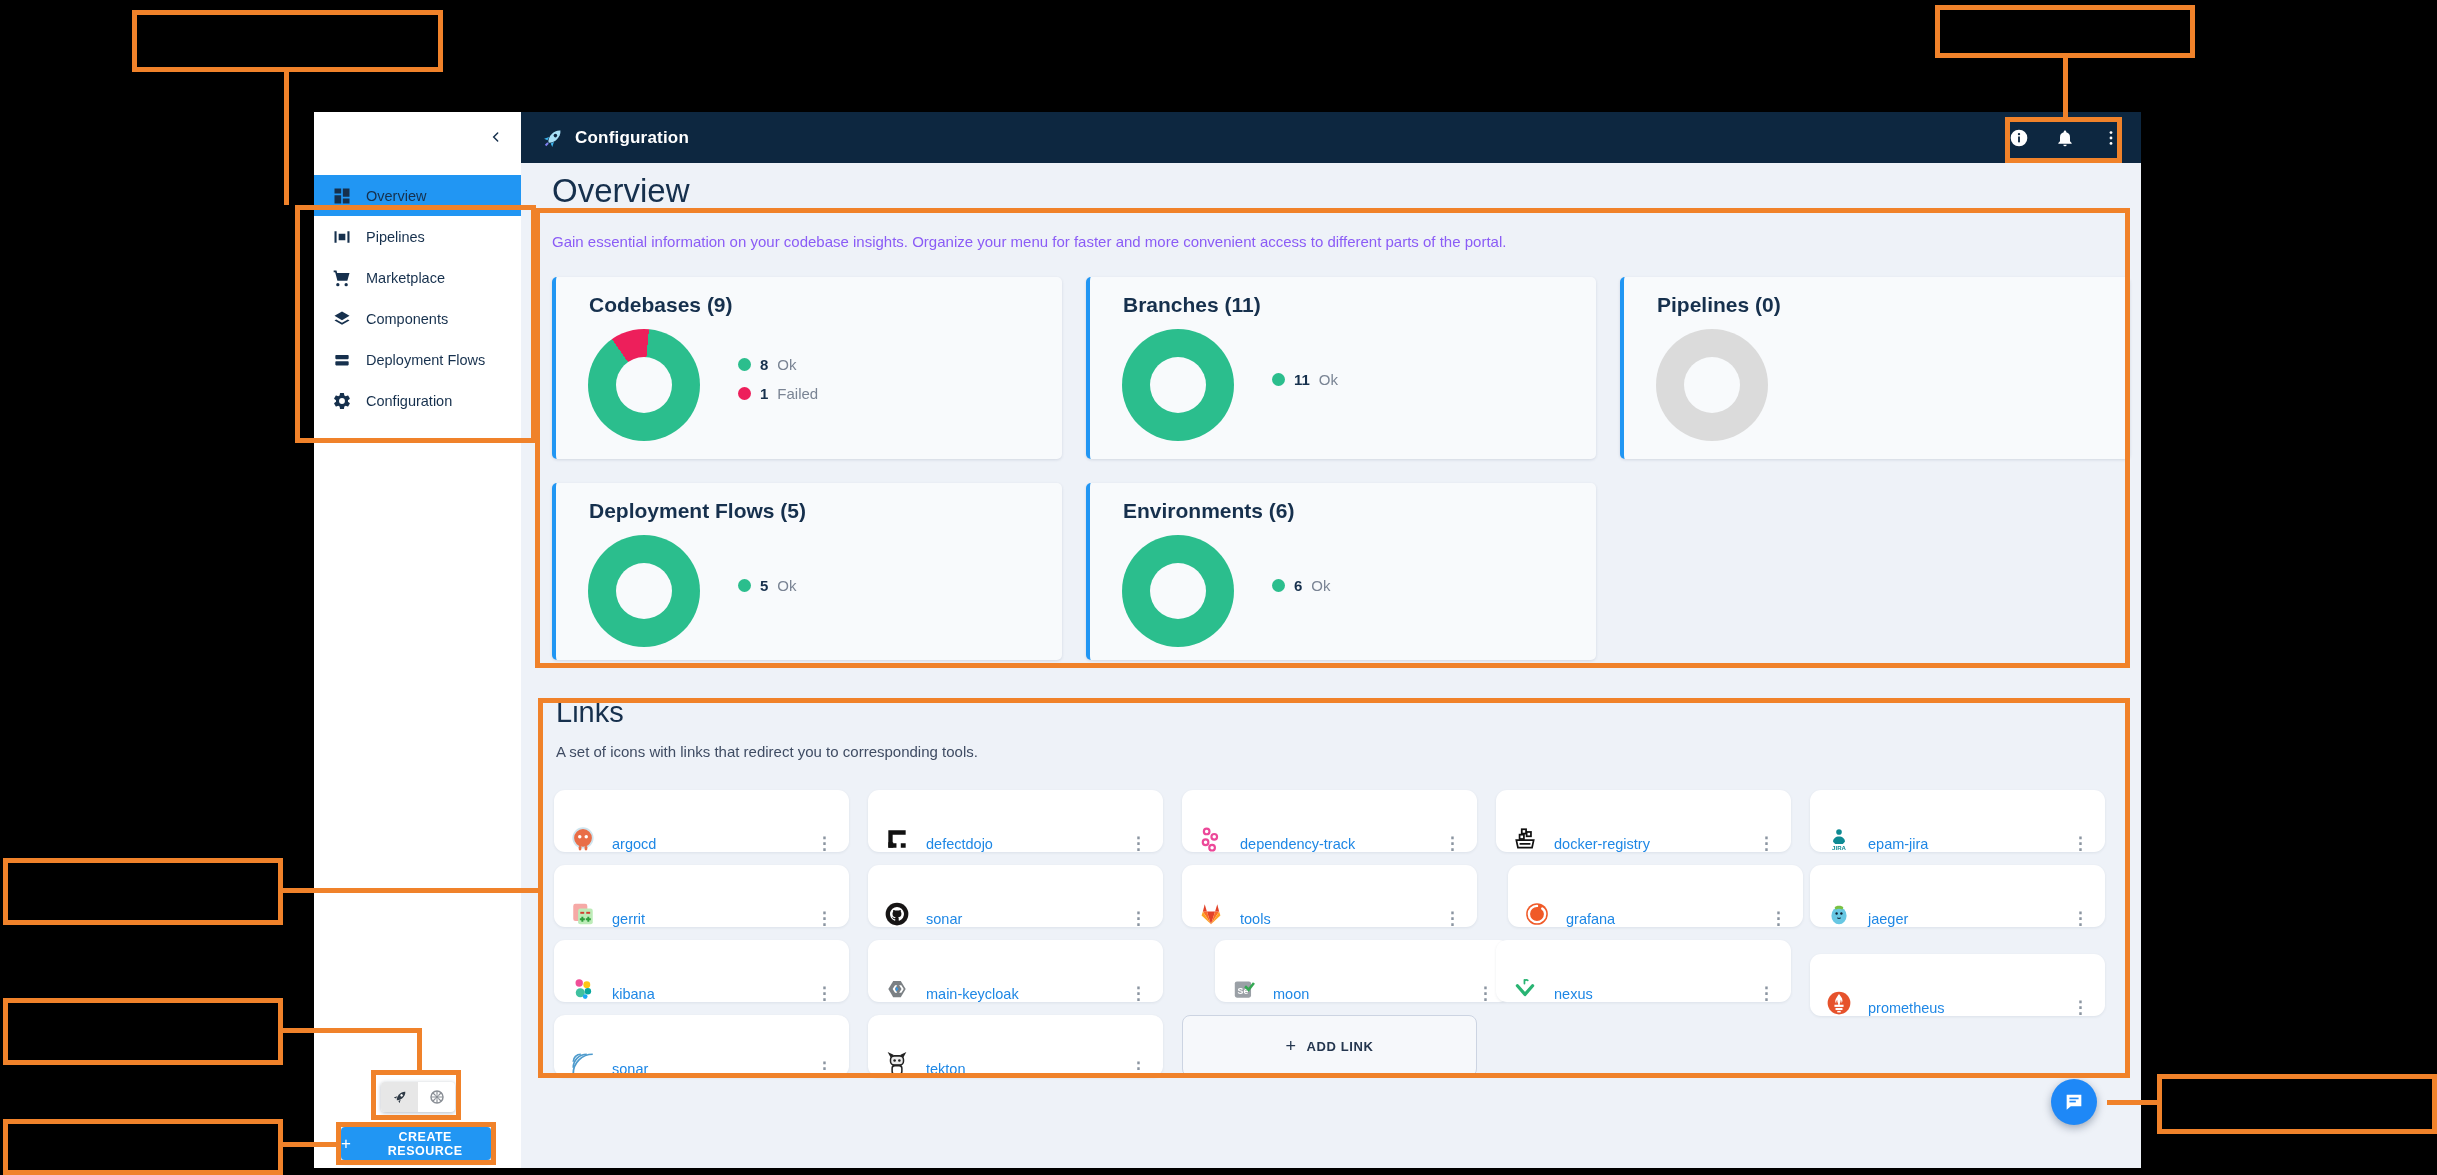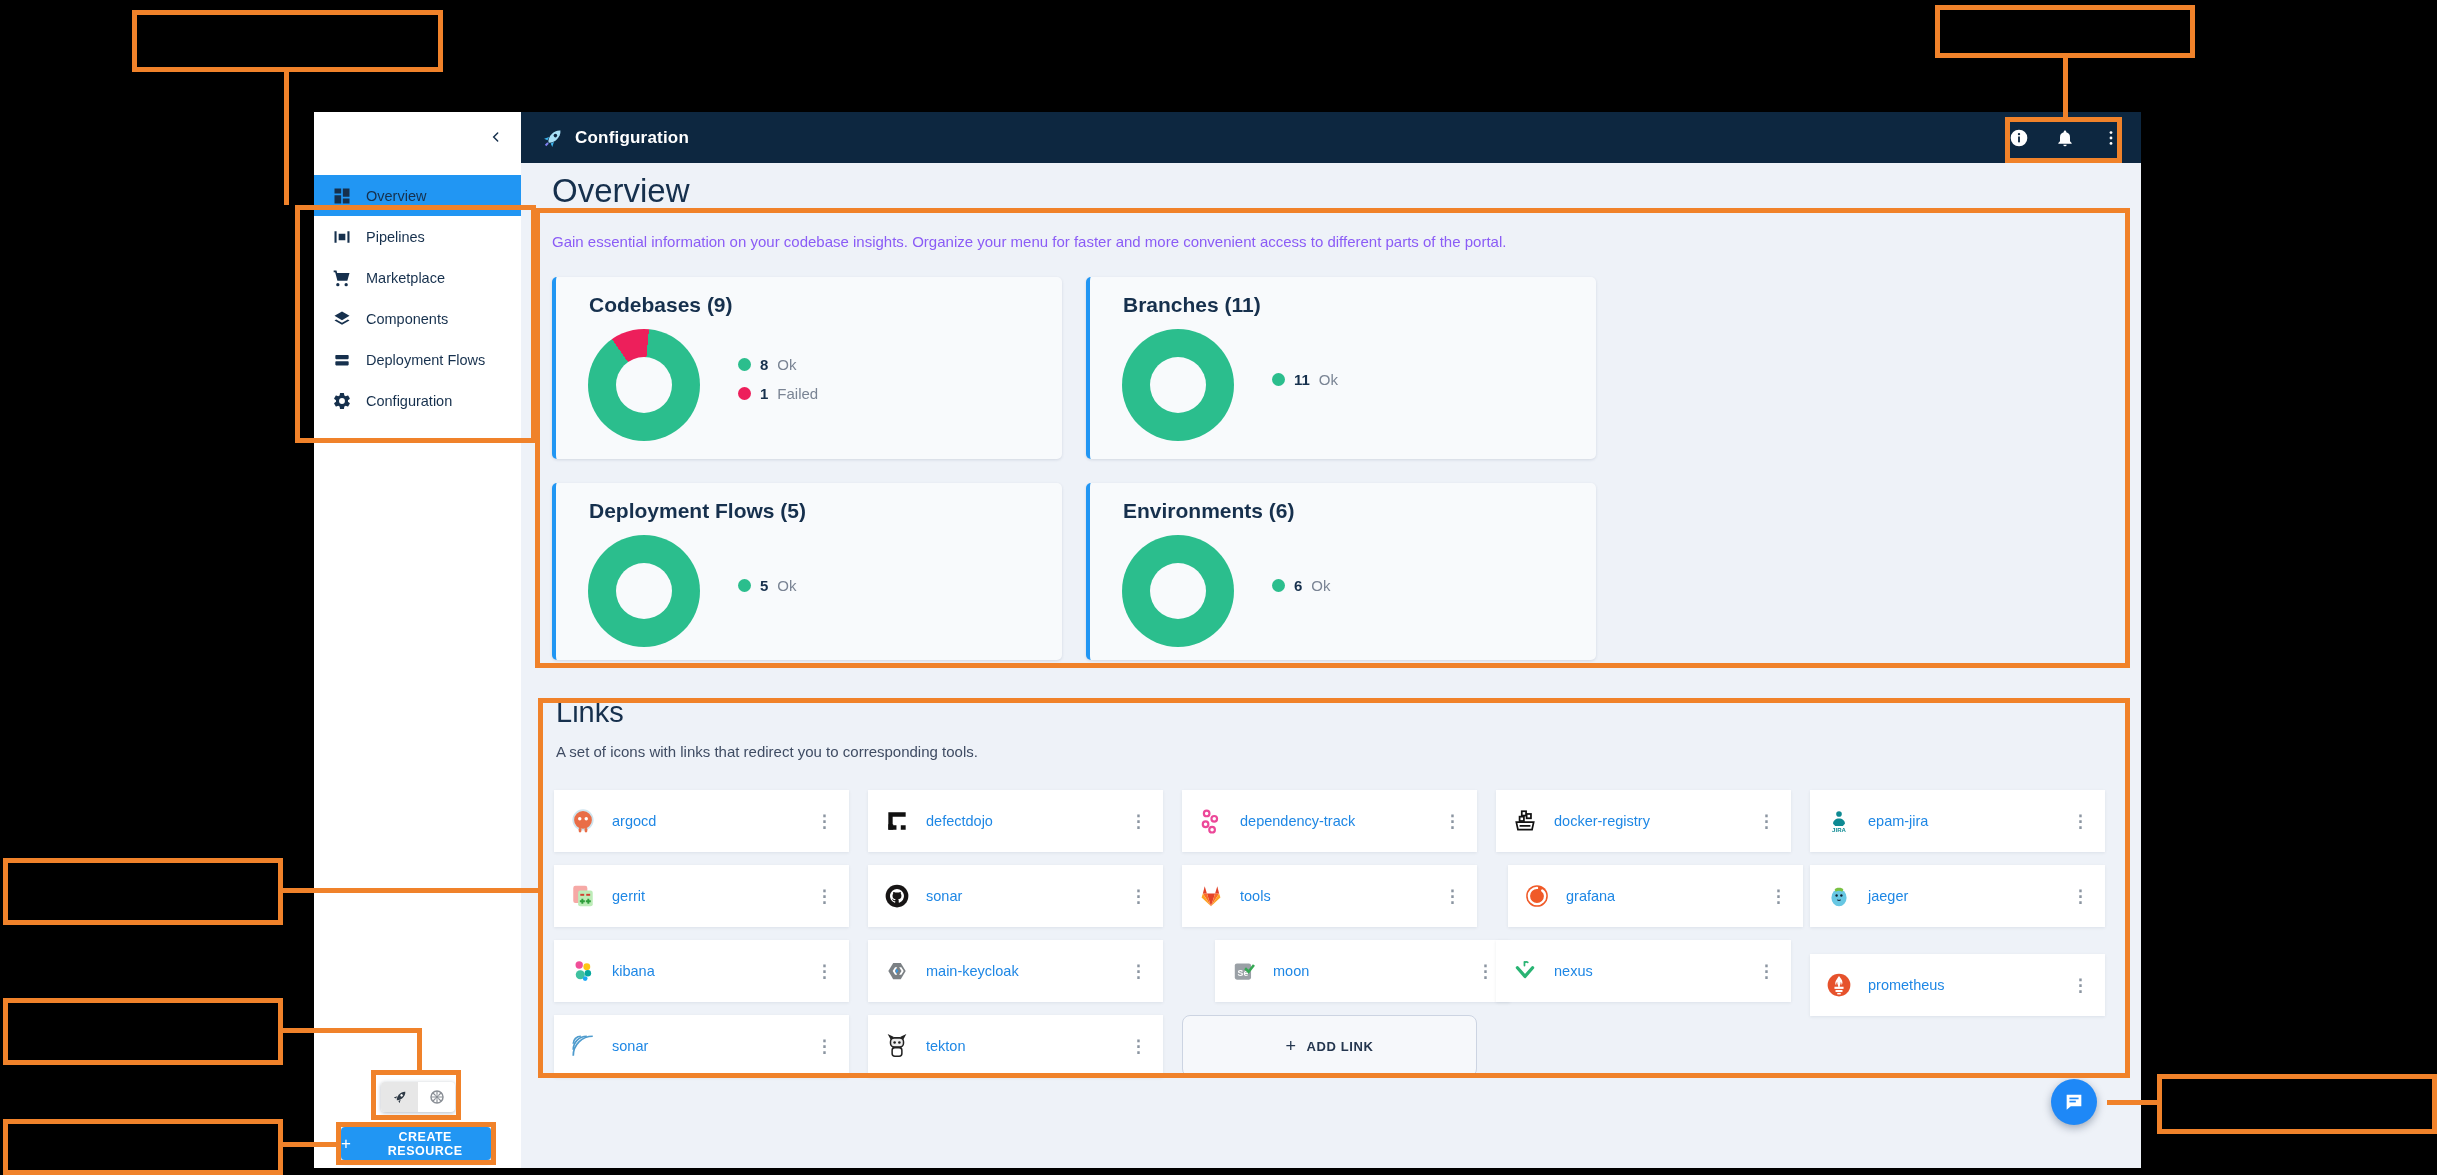--- a/index.html
+++ b/index.html
@@ -50,22 +50,22 @@
   .legend{position:absolute;left:182px;top:52px;height:112px;display:flex;flex-direction:column;
           justify-content:center;gap:12px;transform:translateY(-6px)}
   .legend-row{display:flex;align-items:center;gap:9px;font-size:15px}
   .dot{width:13px;height:13px;border-radius:50%}
   .legend-val{font-weight:bold;color:#16304d}
   .legend-lbl{color:#7a8494}
 
   
   .links-title{position:absolute;left:35px;top:533px;font-size:29px;color:#16304d;font-weight:400}
   .links-desc{position:absolute;left:35px;top:580px;font-size:15px;color:#3f4c63}
-  .link-card{position:absolute;width:295px;height:62px;background:#fff;border-radius:0;
-             box-shadow:0 1px 3px rgba(16,36,70,.08);display:flex;align-items:center;padding:0 16px}
+  .link-card{position:absolute;width:295px;height:62px;background:#fff;border-radius:11px;
+             box-shadow:0 1px 3px rgba(16,36,70,.08);display:flex;align-items:flex-end;padding:0 16px}
   .link-card svg.licon{width:26px;height:26px;flex:0 0 26px}
   .link-label{margin-left:16px;font-size:14.5px;font-weight:500;color:#1e87e5;cursor:pointer}
   .kebab{margin-left:auto;color:#8b95a1;font-size:17px;font-weight:bold;cursor:pointer;line-height:1}
   .add-link{position:absolute;width:295px;height:62px;border:1px solid #ccd4e2;border-radius:8px;
             background:rgba(255,255,255,.45);display:flex;align-items:center;justify-content:center;gap:10px;
             color:#24364f;font-size:13px;font-weight:bold;letter-spacing:.6px;cursor:pointer}
   .add-link .plus{font-size:18px;font-weight:normal}
 
   
   .fab{position:absolute;left:1530px;top:916px;width:46px;height:46px;border-radius:50%;background:#1e88f7;
@@ -213,20 +213,24 @@
         <div class="donut" style="background: conic-gradient(from 5deg, rgb(43, 190, 141) 0deg, rgb(43, 190, 141) 360deg);"></div>
         <div class="legend">
           <div class="legend-row">
             <span class="dot" style="background: rgb(43, 190, 141);"></span>
             <span class="legend-val">11</span>
             <span class="legend-lbl">Ok</span>
           </div>
         </div>
       </div>
 
+      <div class="stat-card" style="left:1099px;top:114px;height:182px">
+        <div class="stat-title">Pipelines (0)</div>
+        <div class="donut" style="background: rgb(219, 219, 219);"></div>
+      </div>
 
       <div class="stat-card" style="left:31px;top:320px;height:177px">
         <div class="stat-title">Deployment Flows (5)</div>
         <div class="donut" style="background: conic-gradient(from 5deg, rgb(43, 190, 141) 0deg, rgb(43, 190, 141) 360deg);"></div>
         <div class="legend">
           <div class="legend-row">
             <span class="dot" style="background: rgb(43, 190, 141);"></span>
             <span class="legend-val">5</span>
             <span class="legend-lbl">Ok</span>
           </div>

